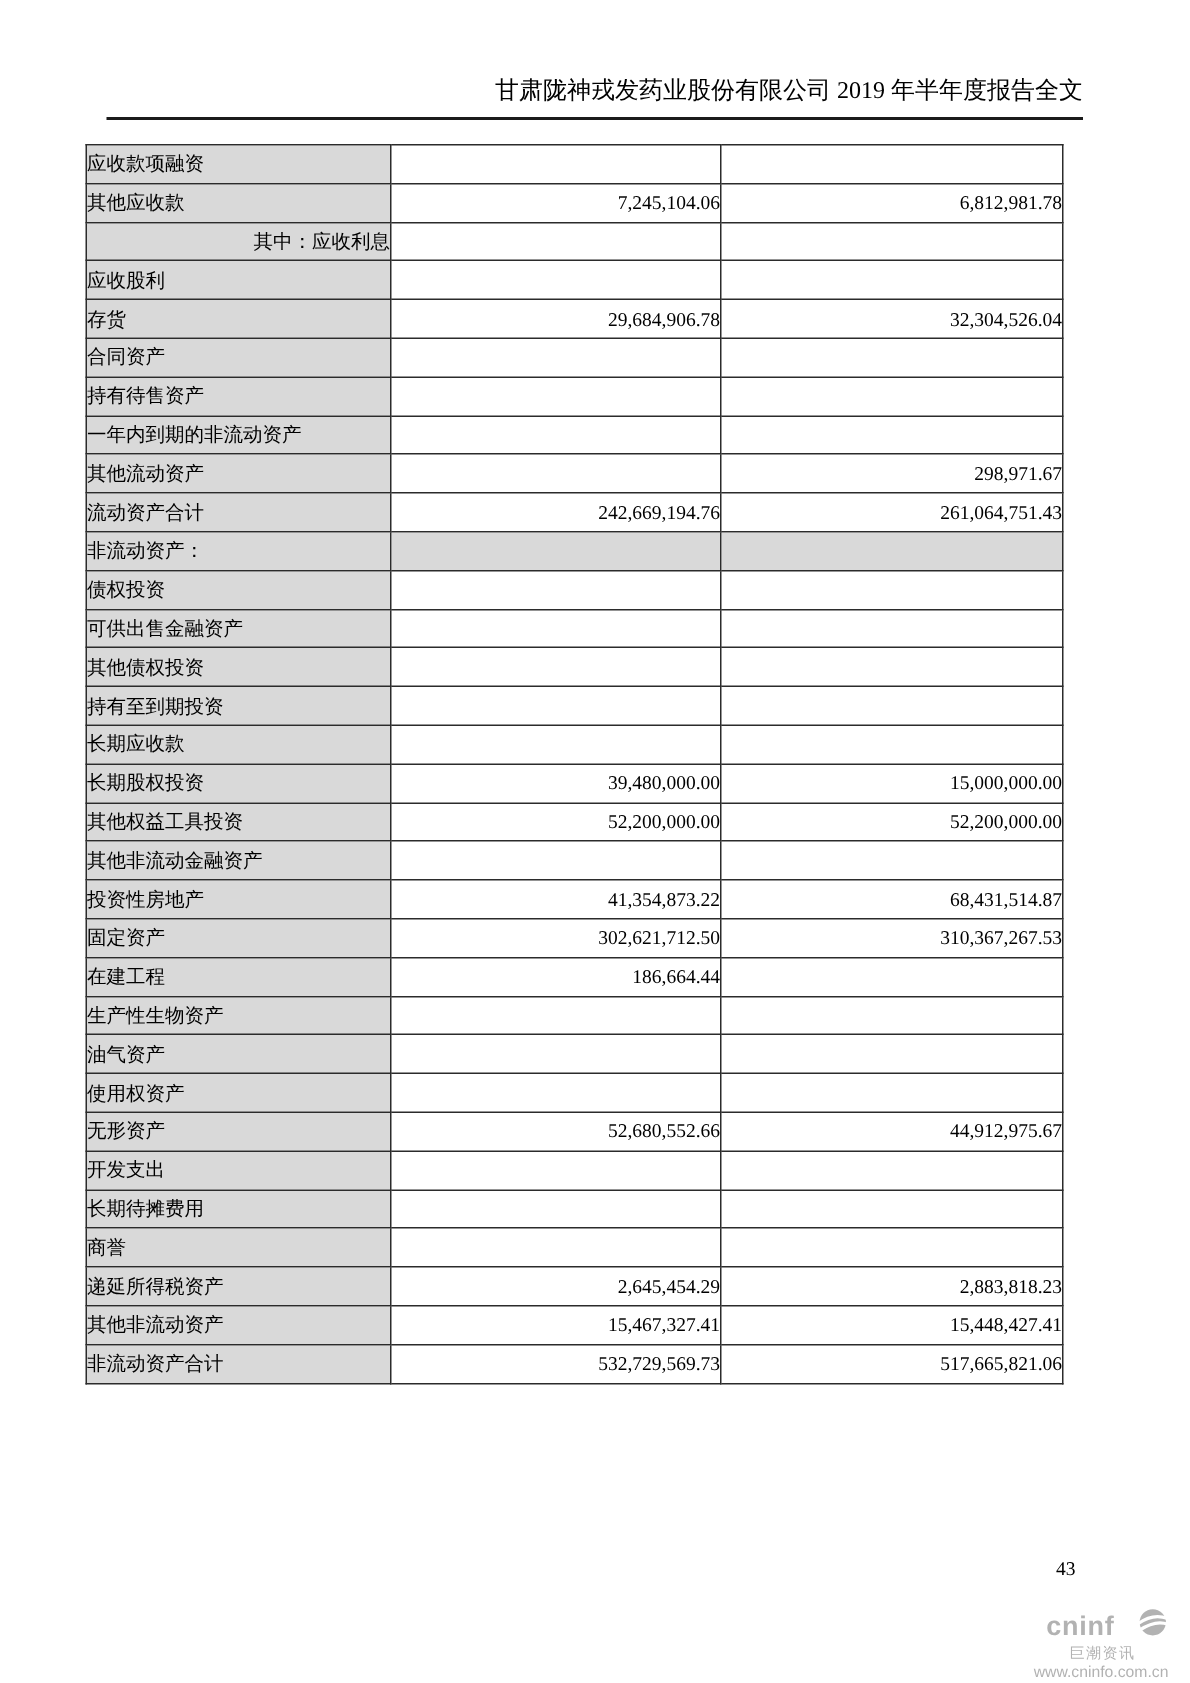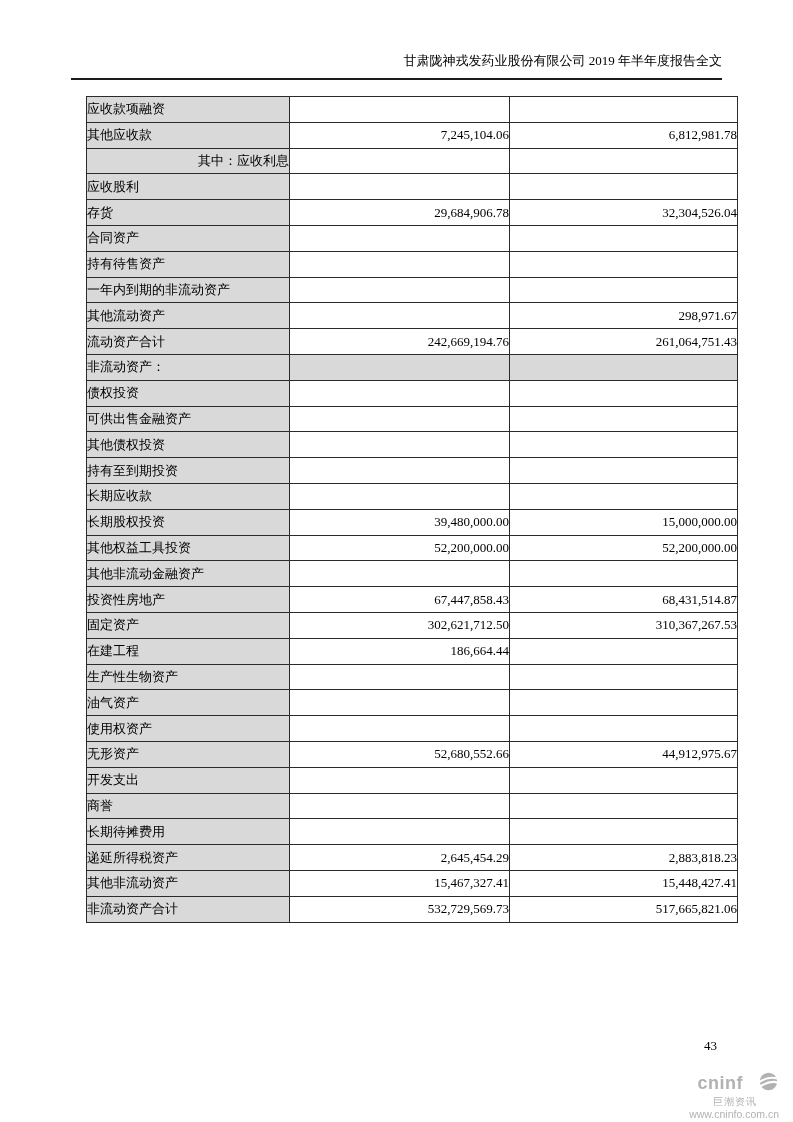--- a/index.html
+++ b/index.html
@@ -12,30 +12,30 @@
     color: #000;
     overflow: hidden;
   }
 
   
   .doc-header {
     position: absolute;
     left: 71px; top: 50px;
     width: 651px;
     text-align: right;
-    font-size: 13px;
+    font-size: 16px;
     line-height: 22px;
     padding-bottom: 6px;
     border-bottom: 2px solid #1b1b1b;
   }
 
   
   table.fin-table {
     position: absolute;
-    left: 86px; top: 96px;
+    left: 57px; top: 96px;
     width: 651px;
     border-collapse: collapse;
     table-layout: fixed;
   }
   table.fin-table td {
     border: 1px solid #2b2b2b;
     height: 25.8px;
     font-size: 13px;
     padding: 0;
     white-space: nowrap;
@@ -187,21 +187,21 @@
         <td class="val">52,200,000.00</td>
         <td class="val">52,200,000.00</td>
       </tr>
       <tr>
         <td class="label ind1">其他非流动金融资产</td>
         <td class="val"></td>
         <td class="val"></td>
       </tr>
       <tr>
         <td class="label ind1">投资性房地产</td>
-        <td class="val">67,447,858.43</td>
+        <td class="val">41,354,873.22</td>
         <td class="val">68,431,514.87</td>
       </tr>
       <tr>
         <td class="label ind1">固定资产</td>
         <td class="val">302,621,712.50</td>
         <td class="val">310,367,267.53</td>
       </tr>
       <tr>
         <td class="label ind1">在建工程</td>
         <td class="val">186,664.44</td>
@@ -226,26 +226,26 @@
         <td class="label ind1">无形资产</td>
         <td class="val">52,680,552.66</td>
         <td class="val">44,912,975.67</td>
       </tr>
       <tr>
         <td class="label ind1">开发支出</td>
         <td class="val"></td>
         <td class="val"></td>
       </tr>
       <tr>
+        <td class="label ind1">长期待摊费用</td>
+        <td class="val"></td>
+        <td class="val"></td>
+      </tr>
+      <tr>
         <td class="label ind1">商誉</td>
-        <td class="val"></td>
-        <td class="val"></td>
-      </tr>
-      <tr>
-        <td class="label ind1">长期待摊费用</td>
         <td class="val"></td>
         <td class="val"></td>
       </tr>
       <tr>
         <td class="label ind1">递延所得税资产</td>
         <td class="val">2,645,454.29</td>
         <td class="val">2,883,818.23</td>
       </tr>
       <tr>
         <td class="label ind1">其他非流动资产</td>

